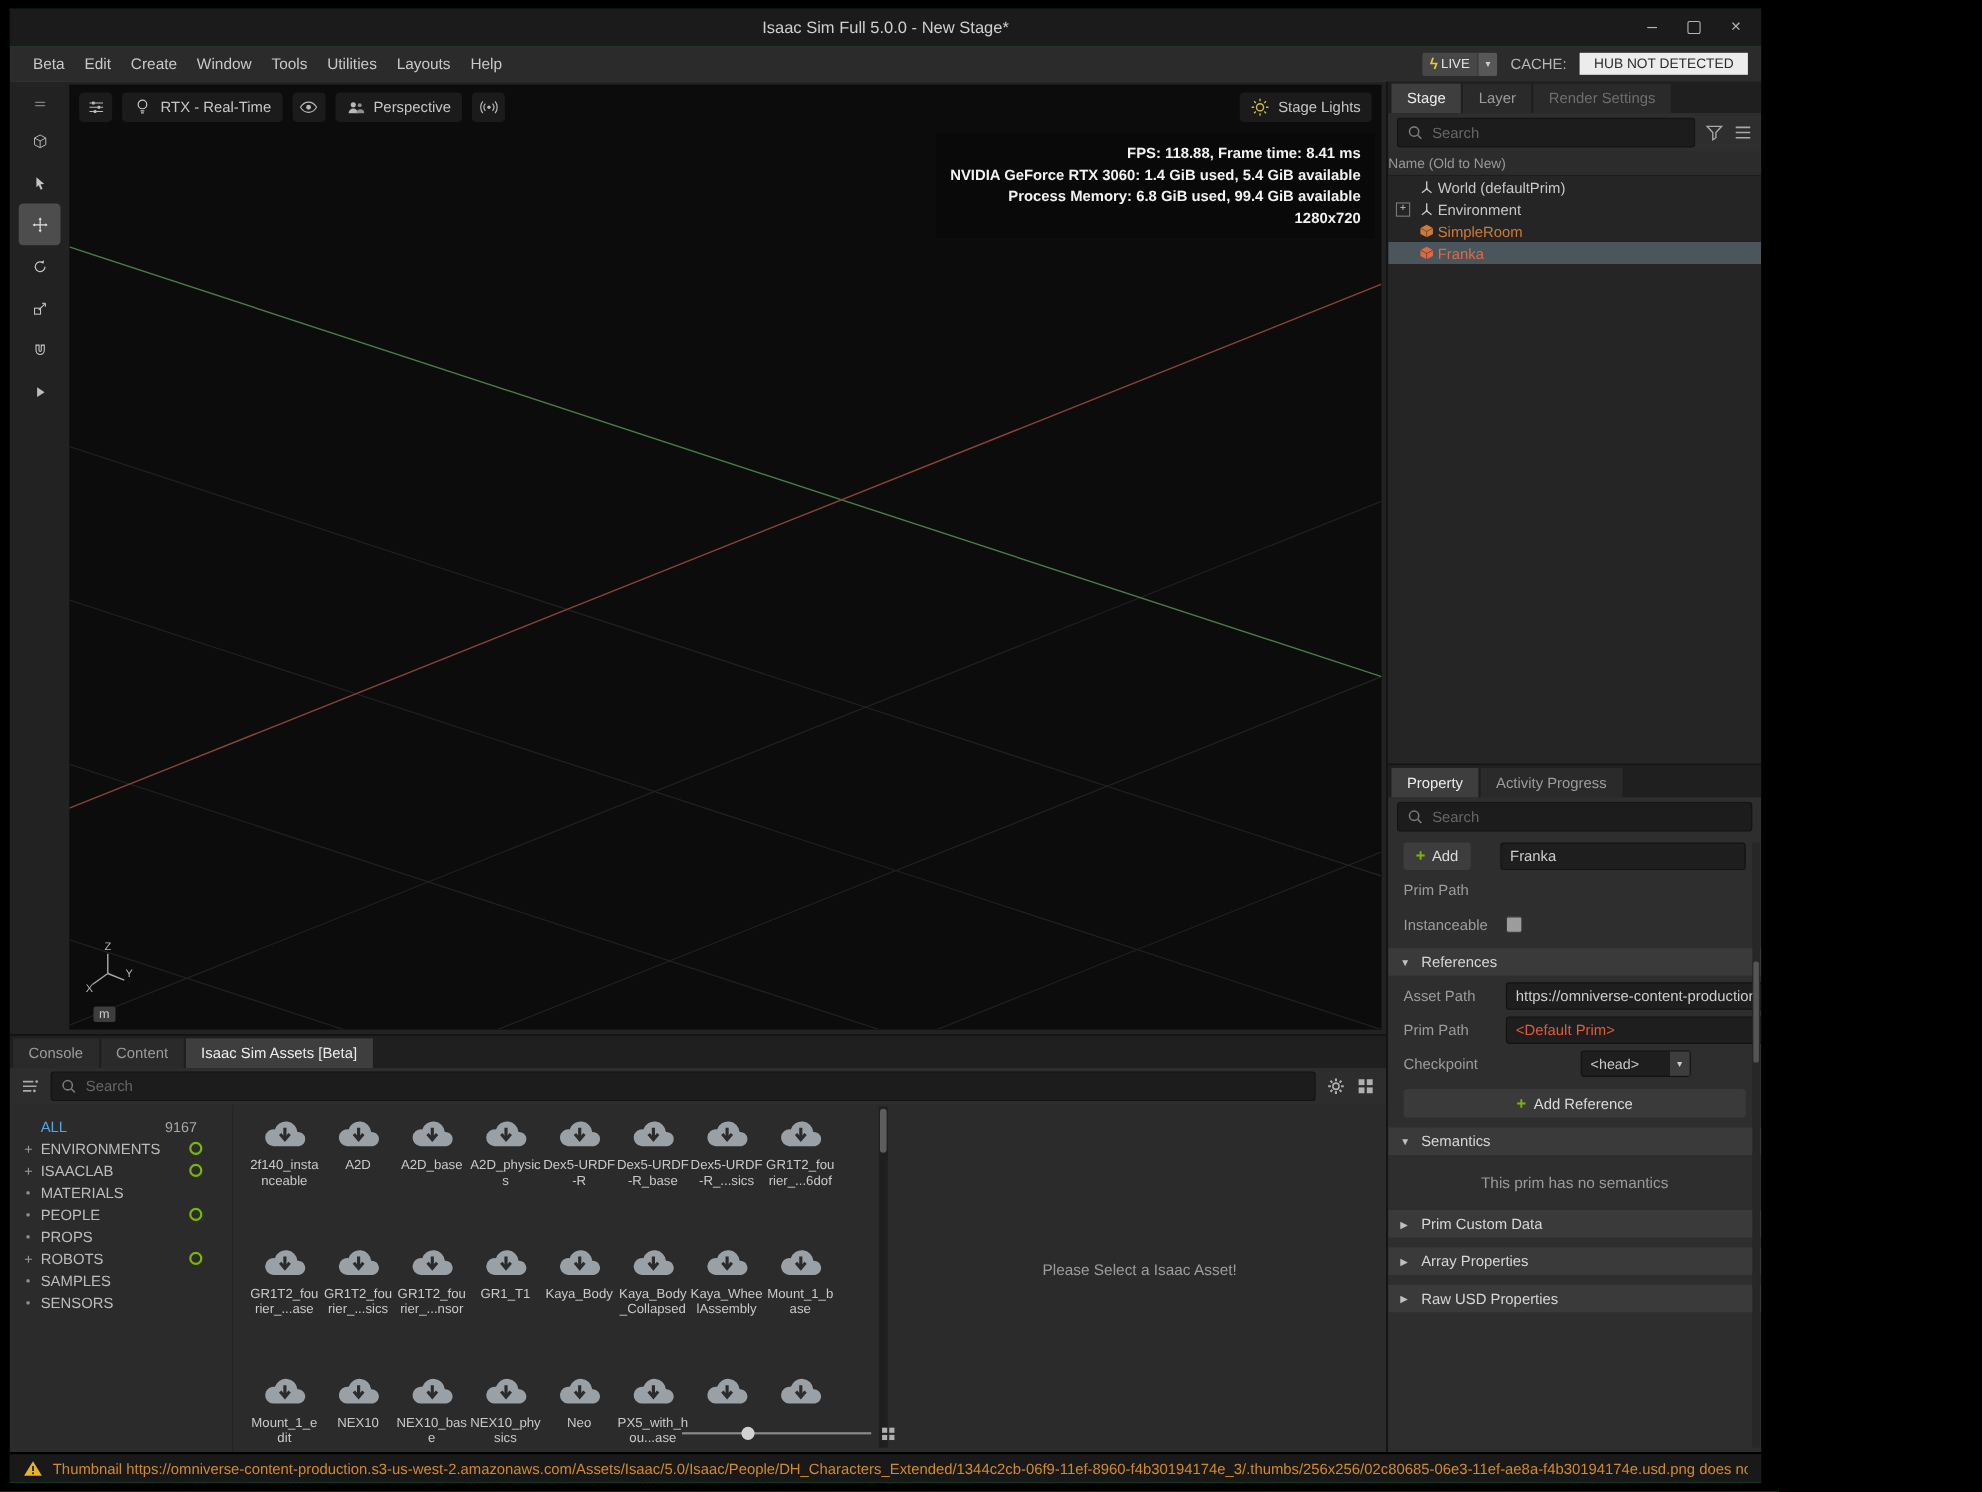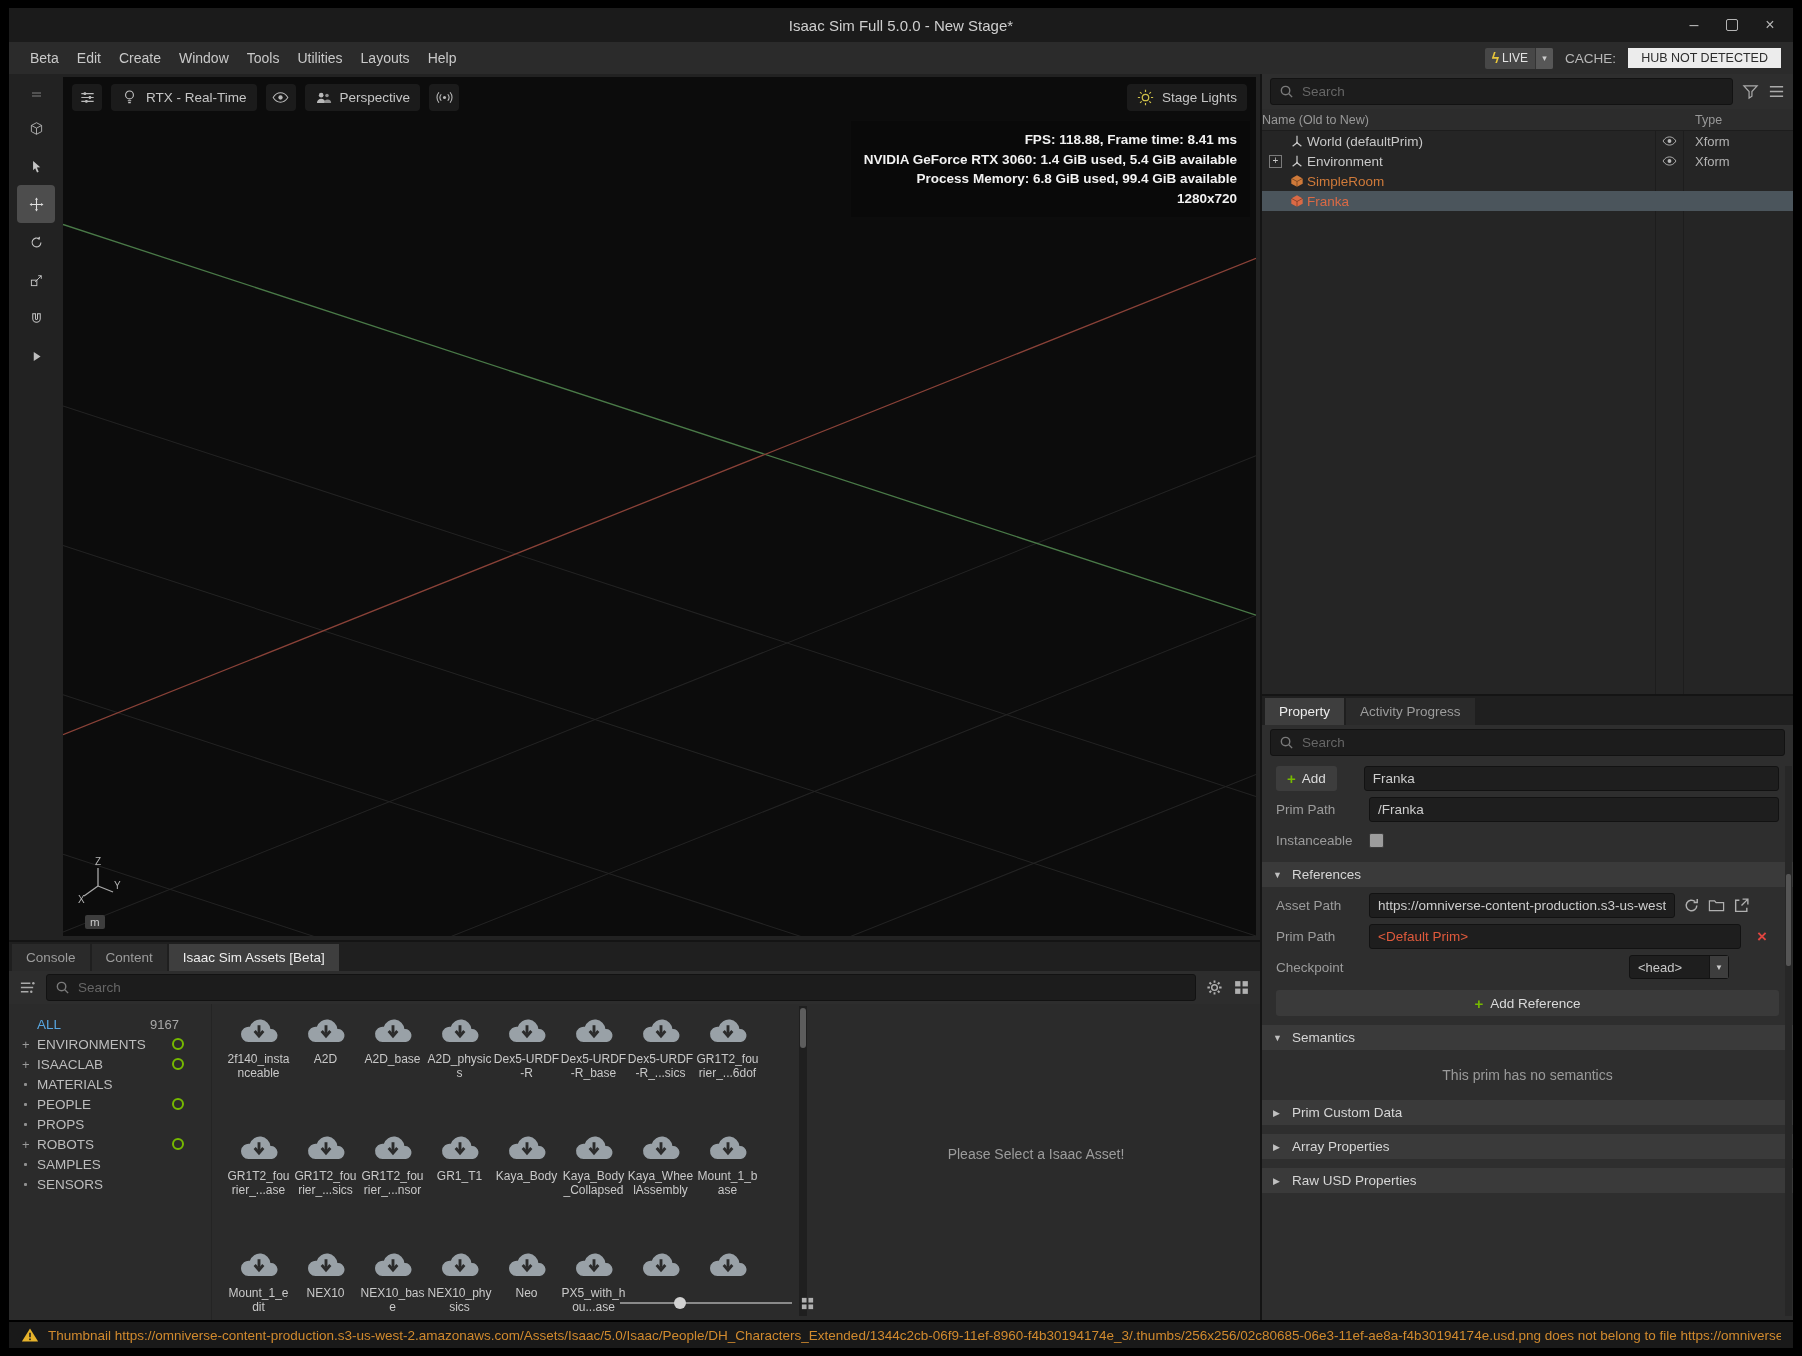--- a/index.html
+++ b/index.html
@@ -1,17 +1,17 @@
 <!DOCTYPE html>
 <html><head>
 <meta charset="utf-8">
 <style>
   html,body{margin:0;padding:0;overflow:hidden;}
   body{width:1802px;height:1356px;background:#000;font-family:"Liberation Sans",sans-serif;position:relative;color:#ccc;}
-  .app{position:absolute;left:9px;top:8px;width:1784px;height:1340px;background:#15803d;display:flex;flex-direction:column;overflow:hidden;}
+  .app{position:absolute;left:9px;top:8px;width:1592px;height:1340px;background:#15803d;display:flex;flex-direction:column;overflow:hidden;}
 
   
   .titlebar{flex:0 0 34px;background:#1b1b1b;position:relative;display:flex;align-items:center;justify-content:center;}
   .win-title{font-size:15px;color:#cfcfcf;}
   .win-controls{position:absolute;right:16px;display:flex;align-items:center;gap:24px;}
   .win-btn{color:#b5b5b5;font-size:16px;line-height:1;display:flex;align-items:center;justify-content:center;width:14px;height:14px;}
   .win-max-box{width:10px;height:10px;border:1.6px solid #b5b5b5;border-radius:2px;display:inline-block;}
 
   
   .menubar{flex:0 0 32px;background:#2b2b2b;display:flex;align-items:center;padding:0 12px;}
@@ -687,20 +687,25 @@
           </div>
           <div class="preview">
             <span>Please Select a Isaac Asset!</span>
           </div>
         </div>
       </div>
     </div>
 
     <div class="right-panel">
       <div class="stage-section">
+        <div class="rp-tabs" id="stage-tabs">
+            <div class="tab active">Stage</div>
+            <div class="tab">Layer</div>
+            <div class="tab dim">Render Settings</div>
+          </div>
         <div class="rp-search">
           <div class="search-field">
             <span class="ic">
                 <svg viewBox="0 0 16 16">
                   <circle cx="7" cy="7" r="4.5" fill="none" stroke="#7a7a7a" stroke-width="1.5"></circle>
                   <path d="M10.5 10.5 14 14" stroke="#7a7a7a" stroke-width="1.5"></path>
                 </svg>
               </span>
             <span>Search</span>
           </div>
@@ -804,23 +809,20 @@
             <div class="add-btn">
               <span class="plus">+</span>
               <span>Add</span>
             </div>
             <div class="field flex1">
                 <span>Franka</span>
               </div>
           </div>
           <div class="pp-row">
             <span class="pp-label">Prim Path</span>
-            <div class="field flex1">
-                <span>/Franka</span>
-              </div>
           </div>
           <div class="pp-row">
             <span class="pp-label">Instanceable</span>
             <div class="checkbox"></div>
           </div>
 
           <div class="section-header">
             <span class="tri">▼</span>
             <span>References</span>
           </div>

